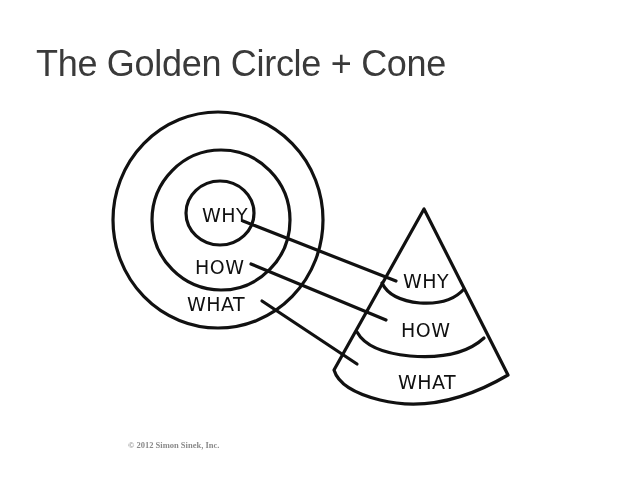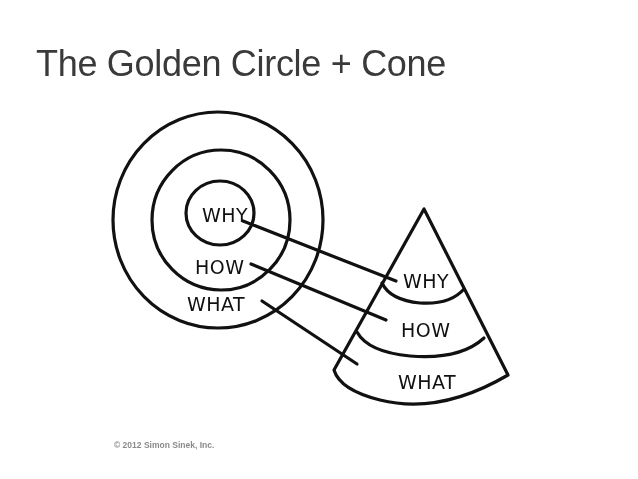--- a/index.html
+++ b/index.html
@@ -34,25 +34,25 @@
       height: 479px;
     }
     .hand {
       font-family: "DejaVu Sans", sans-serif;
       font-size: 19px;
       fill: #111111;
       letter-spacing: 0.5px;
     }
     .copyright {
       position: absolute;
-      left: 114px;
+      left: 128px;
       top: 440px;
       font-size: 8.5px;
       color: #8a8a8a;
-      font-family: Liberation Sans, sans-serif;
+      font-family: Liberation Serif, serif;
       font-weight: bold;
       white-space: nowrap;
     }
   </style>
 </head>
 <body>
 
 <div class="title">The Golden Circle + Cone</div>
 
 <svg class="diagram" viewBox="0 0 638 479" width="638" height="479" xmlns="http://www.w3.org/2000/svg">

